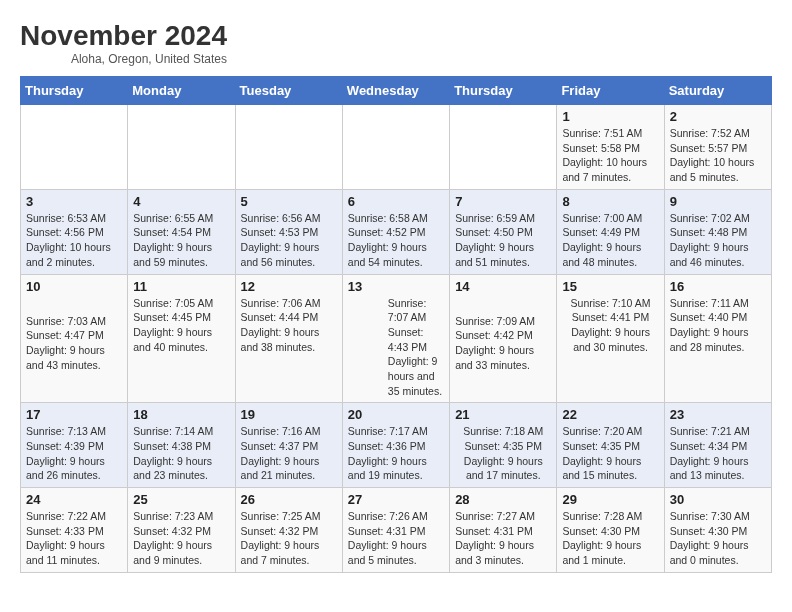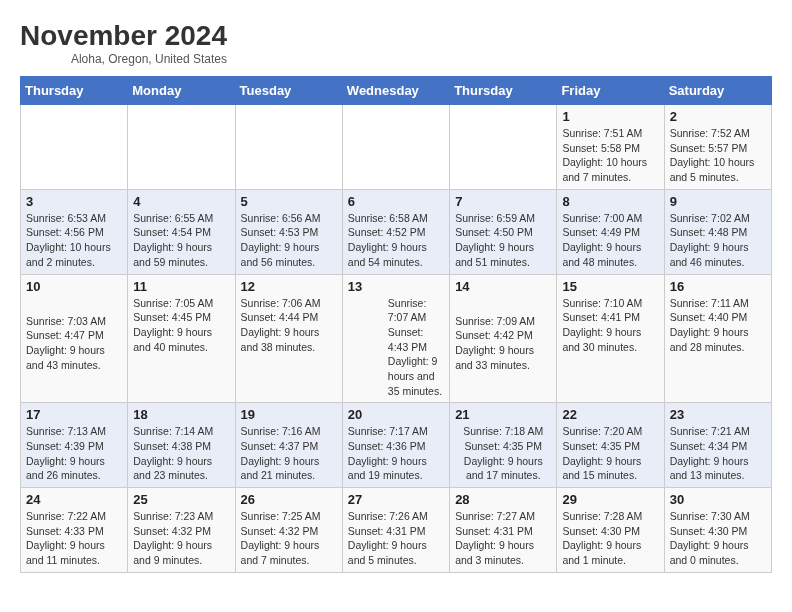--- a/index.html
+++ b/index.html
@@ -202,21 +202,21 @@
 Daylight: 9 hours and 35 minutes.</div>
         </td>
         <td>
           <div class="day-num">14</div>
           <div class="day-detail" style="white-space: pre-line; margin-top: 20px;">Sunrise: 7:09 AM
 Sunset: 4:42 PM
 Daylight: 9 hours and 33 minutes.</div>
         </td>
         <td>
           <div class="day-num">15</div>
-          <div class="day-detail" style="white-space: pre-line;">Sunrise: 7:10 AM
+          <div class="day-detail" style="white-space: pre-line; text-align: center;">Sunrise: 7:10 AM
 Sunset: 4:41 PM
 Daylight: 9 hours and 30 minutes.</div>
         </td>
         <td>
           <div class="day-num">16</div>
           <div class="day-detail" style="white-space: pre-line;">Sunrise: 7:11 AM
 Sunset: 4:40 PM
 Daylight: 9 hours and 28 minutes.</div>
         </td>
       </tr>

